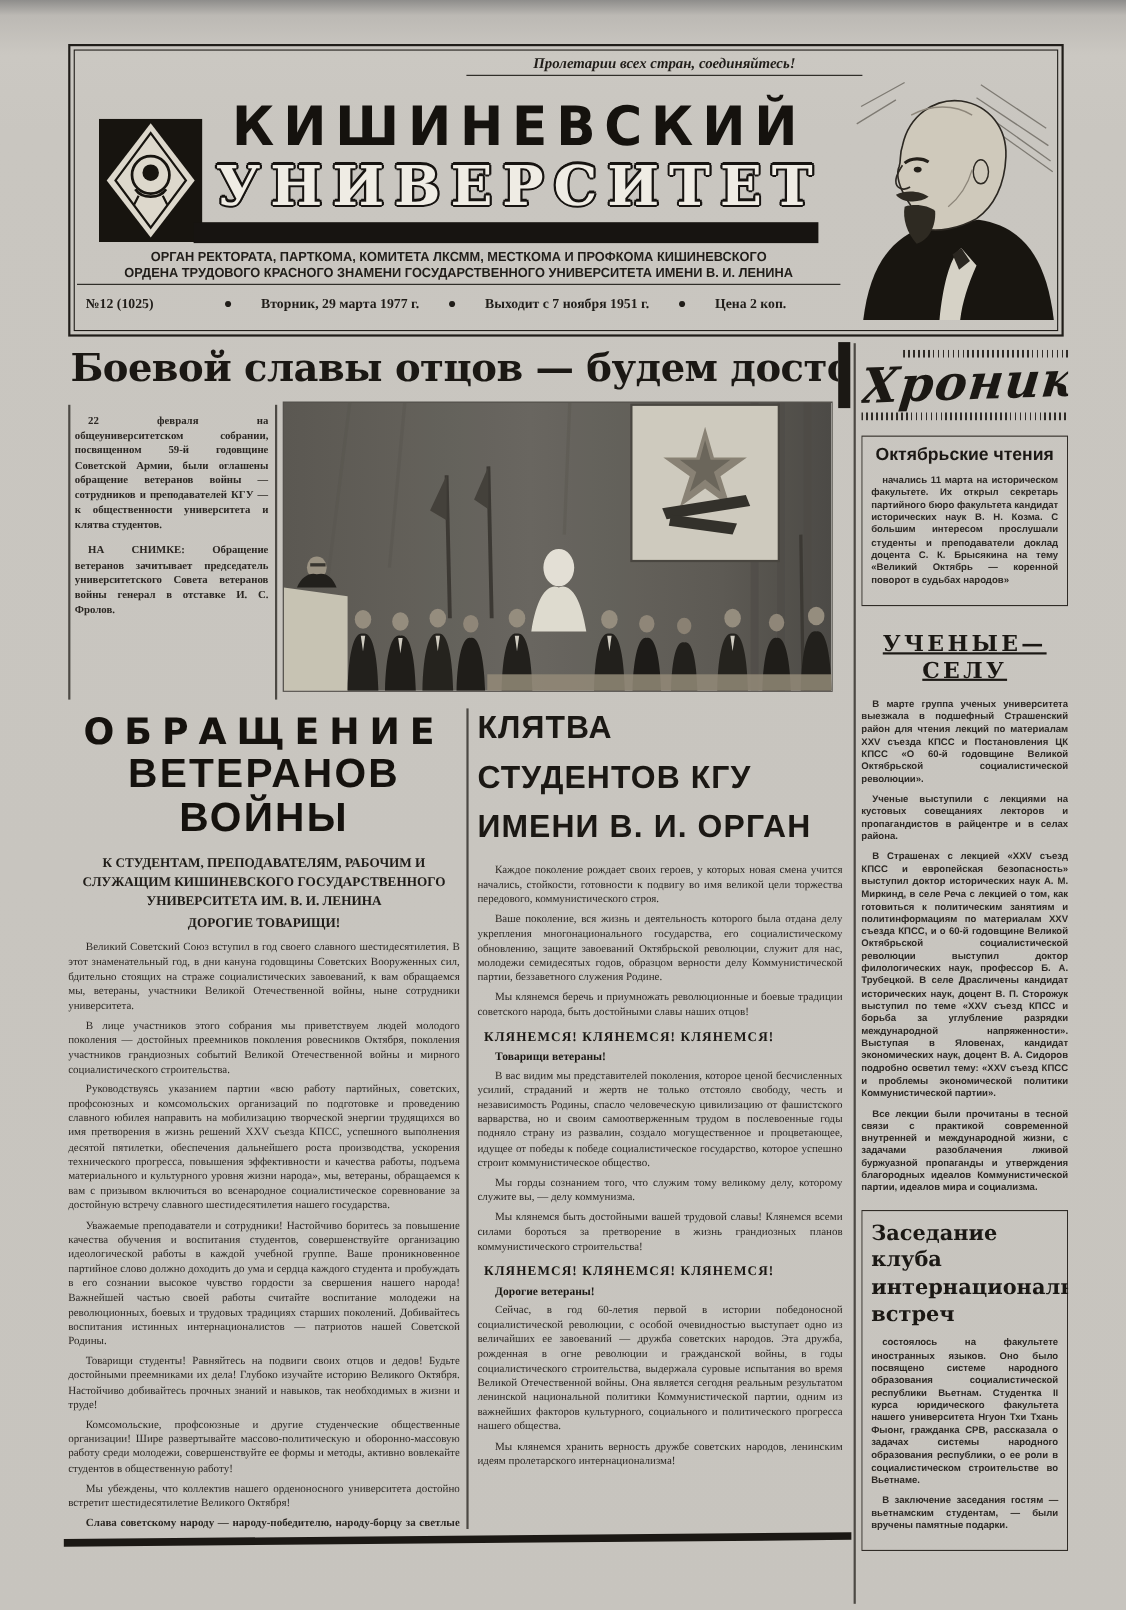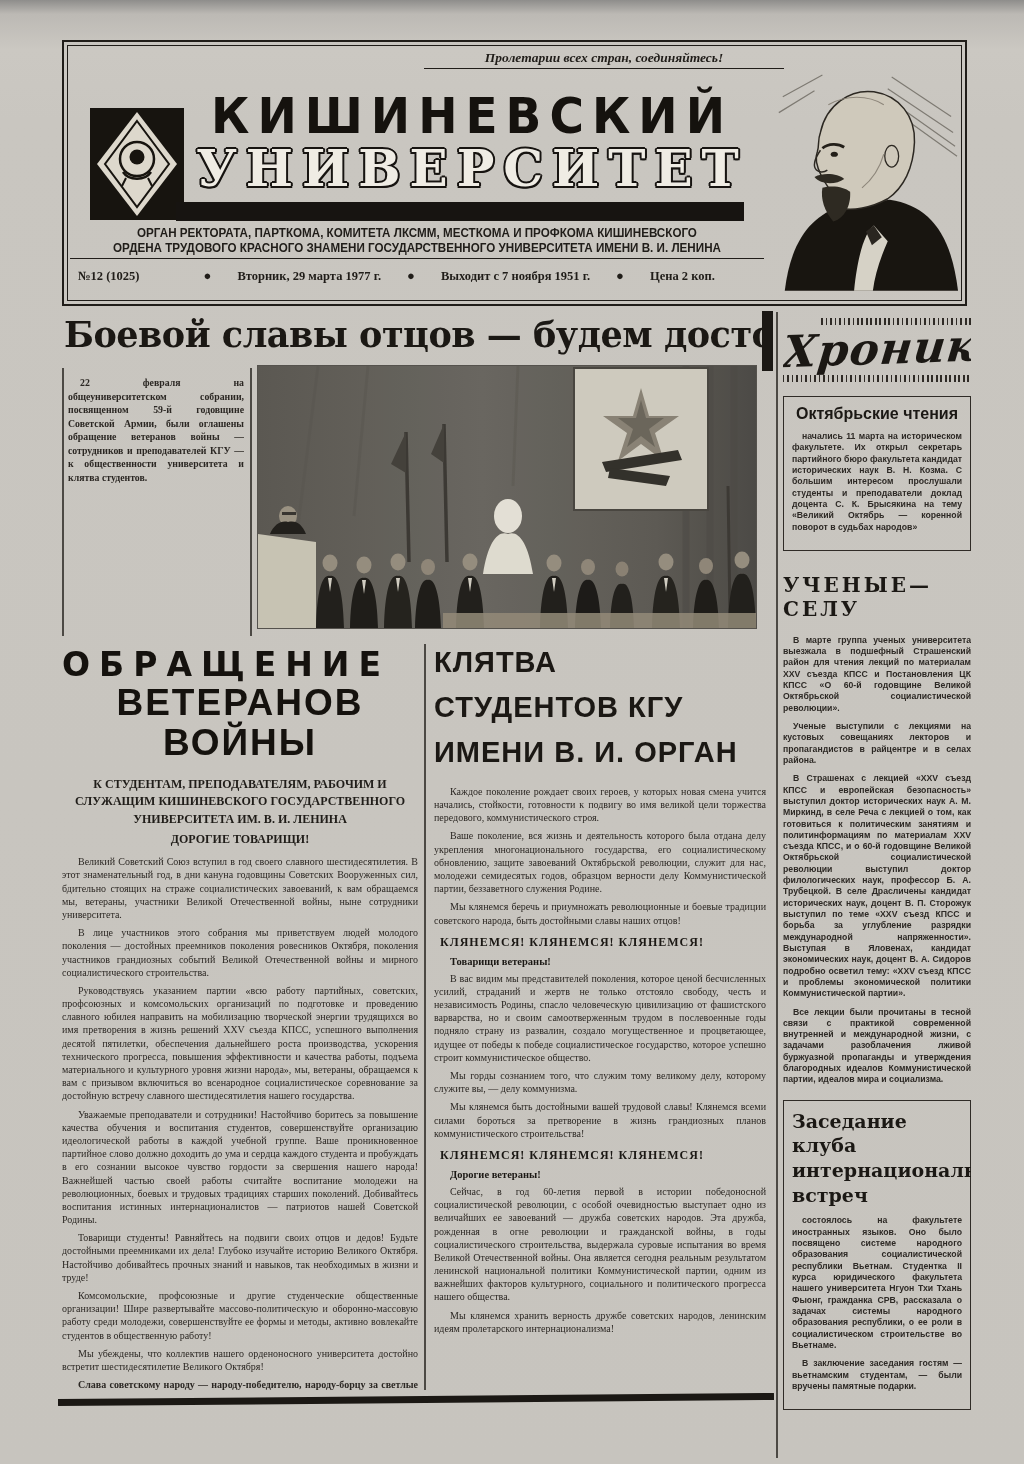--- a/index.html
+++ b/index.html
@@ -52,21 +52,21 @@
   .caption{position:absolute;left:68px;top:376px;width:176px;height:252px;overflow:hidden;
     font:bold 9.8px "Liberation Serif",serif;line-height:1.38;color:#2b2723;text-align:justify;}
   .caption p{margin:0 0 10px 0;text-indent:12px;}
 
   
   .photo{position:absolute;left:258px;top:366px;width:498px;height:262px;
     box-shadow:0 0 0 1px #55524d;}
 
   
   .article-left{position:absolute;left:62px;top:642px;width:356px;height:750px;overflow:hidden;}
-  .al-title1{font-family:"DejaVu Sans",sans-serif;font-weight:bold;
+  .al-title1{text-align:center;font-family:"DejaVu Sans",sans-serif;font-weight:bold;
     font-size:33px;letter-spacing:9px;color:#15120e;line-height:1.05;margin-top:6px;}
   .al-title2{text-align:center;font-family:Liberation Sans, sans-serif;font-weight:bold;
     font-size:37px;letter-spacing:2px;color:#15120e;line-height:1.1;}
   .al-subtitle{text-align:center;font:bold 12px "Liberation Serif",serif;color:#201d19;
     line-height:1.45;margin:12px 4px 2px 4px;}
   .al-salutation{text-align:center;font:bold 12px "Liberation Serif",serif;color:#201d19;margin:4px 0 8px 0;}
   .art-body{font:10px "Liberation Serif",serif;line-height:1.32;color:#2b2723;text-align:justify;}
   .art-body p{margin:0 0 5px 0;text-indent:16px;}
   .art-body p.bold{font-weight:bold;}
   .oath{font:bold 12px "Liberation Serif",serif;letter-spacing:1px;color:#1b1814;
@@ -87,21 +87,21 @@
   .chron-title{font-family:"DejaVu Serif",serif;font-style:italic;font-weight:bold;
     font-size:44px;color:#1b1814;line-height:1;transform:skewX(-8deg) rotate(-2deg);
     margin:2px 0 4px 0;letter-spacing:1px;}
   .chron-box{border:1.5px solid #2f2b26;padding:8px 8px 10px 8px;margin-top:14px;}
   .cb-title{font:bold 16px "Liberation Sans",sans-serif;color:#1b1814;text-align:center;
     margin-bottom:8px;}
   .chron-body{font:bold 8.7px "Liberation Sans",sans-serif;line-height:1.3;color:#2d2925;
     text-align:justify;}
   .chron-body p{margin:0 0 7px 0;text-indent:10px;}
   .uchenye-title{font:bold 20px "DejaVu Serif",serif;letter-spacing:3px;color:#1b1814;
-    margin:22px 0 14px 0;}
+    text-align:center;margin:22px 0 14px 0;text-decoration:underline;}
   .zased-title{font:bold 19px "DejaVu Serif",serif;color:#1b1814;line-height:1.3;margin-bottom:8px;}
 </style>
 </head>
 <body>
 
 <div class="page ink">
 
   <div class="masthead">
     <div class="masthead-inner"></div>
 
@@ -168,20 +168,21 @@
   <div class="headline">Боевой славы отцов — будем достойны!</div>
   <div class="headline-bar"></div>
 
   <div class="vrule caption-rule-l"></div>
   <div class="vrule caption-rule-r"></div>
   <div class="vrule article-vrule"></div>
   <div class="vrule chron-vrule"></div>
 
   <div class="caption">
     <p>22 февраля на общеуниверситетском собрании, посвященном 59-й годовщине Советской Армии, были оглашены обращение ветеранов войны — сотрудников и преподавателей КГУ — к общественности университета и клятва студентов.</p>
+    <p>НА СНИМКЕ: Обращение ветеранов зачитывает председатель университетского Совета ветеранов войны генерал в отставке И. С. Фролов.</p>
   </div>
 
   <div class="photo">
     <svg viewBox="0 0 498 262" width="498" height="262" preserveAspectRatio="none">
       <defs>
         <linearGradient id="pbg" x1="0" y1="0" x2="1" y2="0">
           <stop offset="0" stop-color="#5e5b55"></stop>
             <stop offset="0.45" stop-color="#6d6a63"></stop>
           <stop offset="0.8" stop-color="#605d57"></stop>
             <stop offset="1" stop-color="#4f4d48"></stop>

